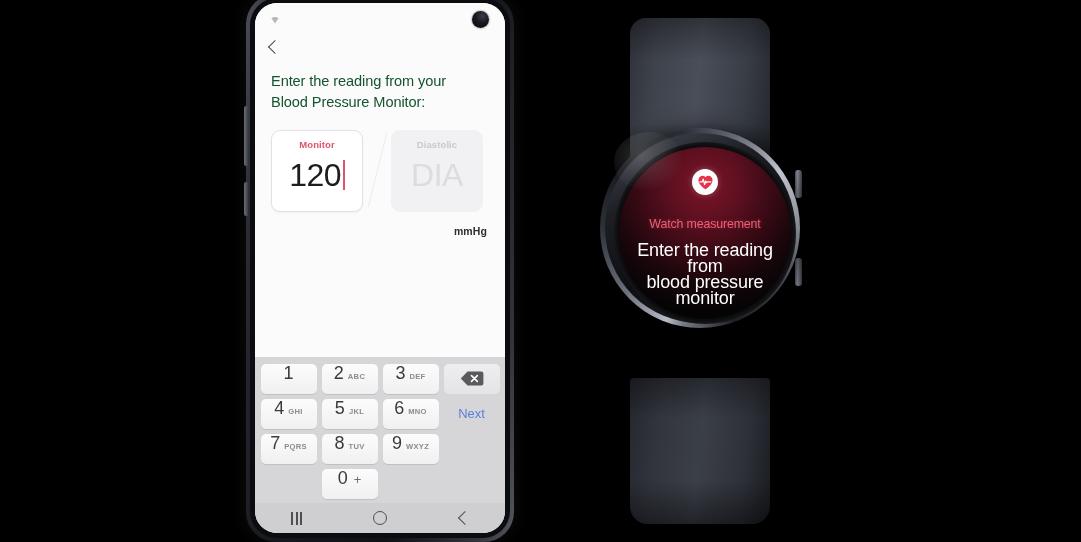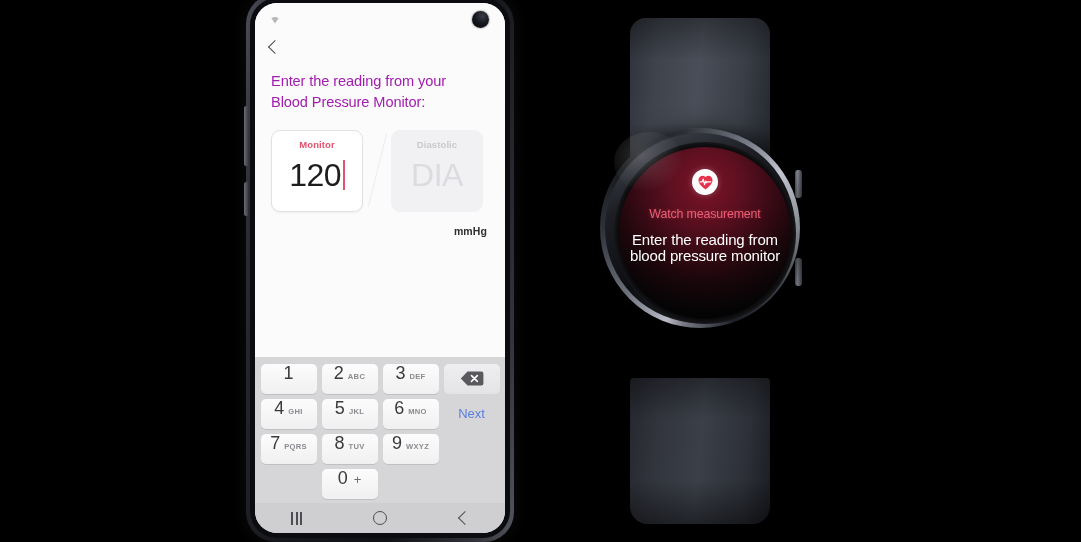--- a/index.html
+++ b/index.html
@@ -109,21 +109,21 @@
   .app-body {
     flex: 1 1 auto;
     background: #fbfbfb;
     padding: 8px 16px 0 16px;
     position: relative;
   }
 
   .prompt {
     font-size: 14.6px;
     line-height: 21px;
-    color: #a21caf;
+    color: #14532d;
     letter-spacing: -0.1px;
     font-weight: 400;
   }
 
   .fields-row {
     margin-top: 17px;
     display: flex;
     align-items: flex-start;
     position: relative;
     height: 82px;
@@ -381,34 +381,34 @@
     border-radius: 50%;
     background: #fdfdfd;
     display: flex;
     align-items: center;
     justify-content: center;
     flex: 0 0 auto;
     box-shadow: 0 0 6px rgba(255,255,255,0.25);
   }
 
   .watch-title {
-    margin-top: 12px;
+    margin-top: 22px;
     font-size: 12.4px;
     line-height: 15.5px;
     color: #ef5e76;
     text-align: center;
     width: 162px;
     font-weight: 400;
     letter-spacing: -0.15px;
     text-shadow: 0 0 4px rgba(239,94,118,0.35);
   }
 
   .watch-sub {
     margin-top: 9px;
-    font-size: 15px;
+    font-size: 18px;
     line-height: 16px;
     color: #ffffff;
     text-align: center;
     width: 164px;
     font-weight: 400;
     letter-spacing: -0.15px;
   }
 
   .watch-btn {
     position: absolute;

